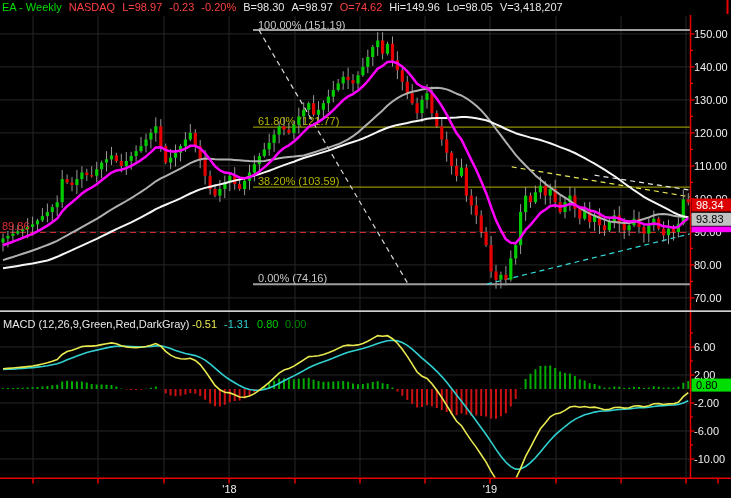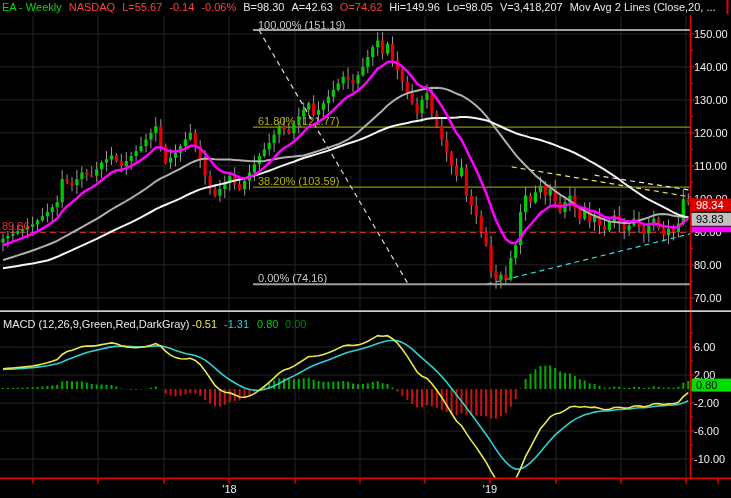--- a/index.html
+++ b/index.html
@@ -605,24 +605,23 @@
 
     <text class="yearlbl" x="229.5" y="492.5">'18</text>
     <text class="yearlbl" x="490" y="492.5">'19</text>
 
     <rect x="726.5" y="0" width="2" height="14" fill="#e80000"></rect>
   </svg>
 
   <div id="quote-header">
     <span class="h-grn">EA - Weekly</span>
     <span class="h-red">NASDAQ</span>
-    <span class="h-red">L=55.67</span>
-    <span class="h-red">-0.14</span>
-    <span class="h-red">-0.06%</span>
+    <span class="h-red">L=98.97</span>
+    <span class="h-red">-0.23</span>
+    <span class="h-red">-0.20%</span>
     <span class="h-wht">B=98.30</span>
-    <span class="h-wht">A=42.63</span>
+    <span class="h-wht">A=98.97</span>
     <span class="h-red">O=74.62</span>
     <span class="h-wht">Hi=149.96</span>
     <span class="h-wht">Lo=98.05</span>
     <span class="h-wht">V=3,418,207</span>
-    <span class="h-wht">Mov Avg 2 Lines (Close,20, ...</span>
   </div>
 </div>
 
 </body></html>

